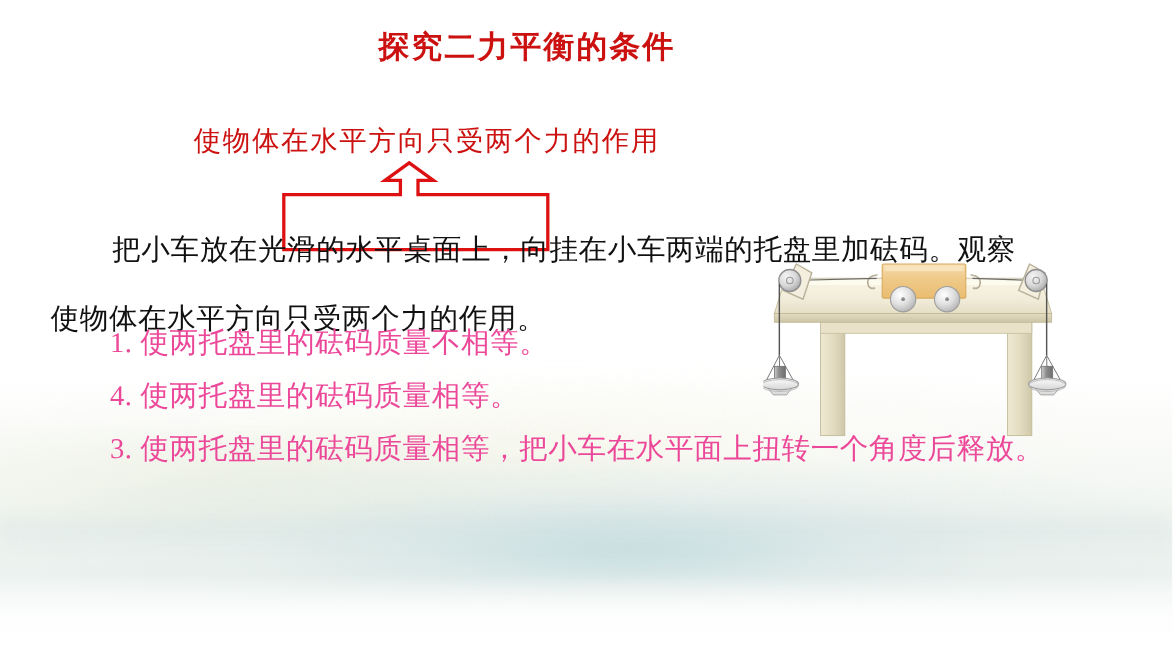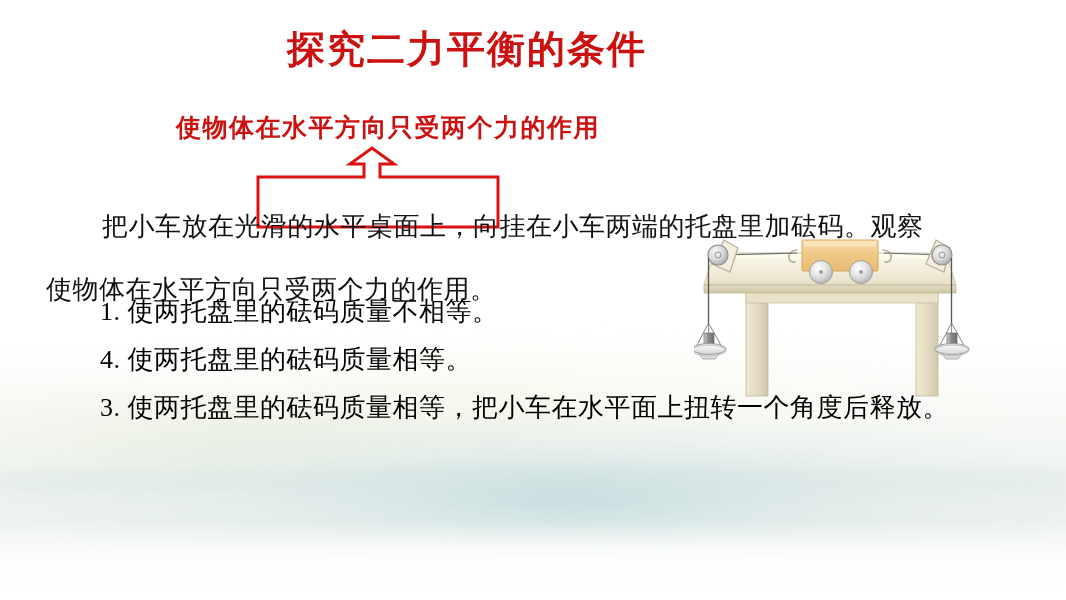--- a/index.html
+++ b/index.html
@@ -110,33 +110,34 @@
   
   .title {
     position: absolute;
     top: 24px;
     left: 0;
     width: 934px;
     text-align: center;
     color: #cc1111;
     font-family: "Liberation Serif", "DejaVu Serif", serif;
     font-weight: bold;
-    font-size: 38px;
+    font-size: 28px;
     letter-spacing: 2px;
     white-space: nowrap;
+    padding-left: 12px;
   }
 
   
   .subtitle {
     position: absolute;
     top: 111px;
     left: 176px;
     color: #cc1111;
     font-family: "Liberation Serif", "DejaVu Serif", serif;
-    font-weight: bold;
+    font-weight: normal;
     font-size: 25px;
     letter-spacing: 1.5px;
     white-space: nowrap;
   }
 
   
   .callout-svg {
     position: absolute;
     left: 250px;
     top: 146px;
@@ -157,21 +158,21 @@
     line-height: 45px;
     letter-spacing: 0.5px;
   }
   .para-line { white-space: nowrap; margin-top: 18px; }
   .indent { padding-left: 56px; }
 
   .list {
     position: absolute;
     left: 100px;
     top: 288px;
-    color: #000000;
+    color: #ec4899;
     font-family: "Liberation Serif", "DejaVu Serif", serif;
     font-size: 26px;
     line-height: 48px;
     letter-spacing: 0.5px;
   }
   .list-item { white-space: nowrap; }
 
   
   .figure {
     position: absolute;

